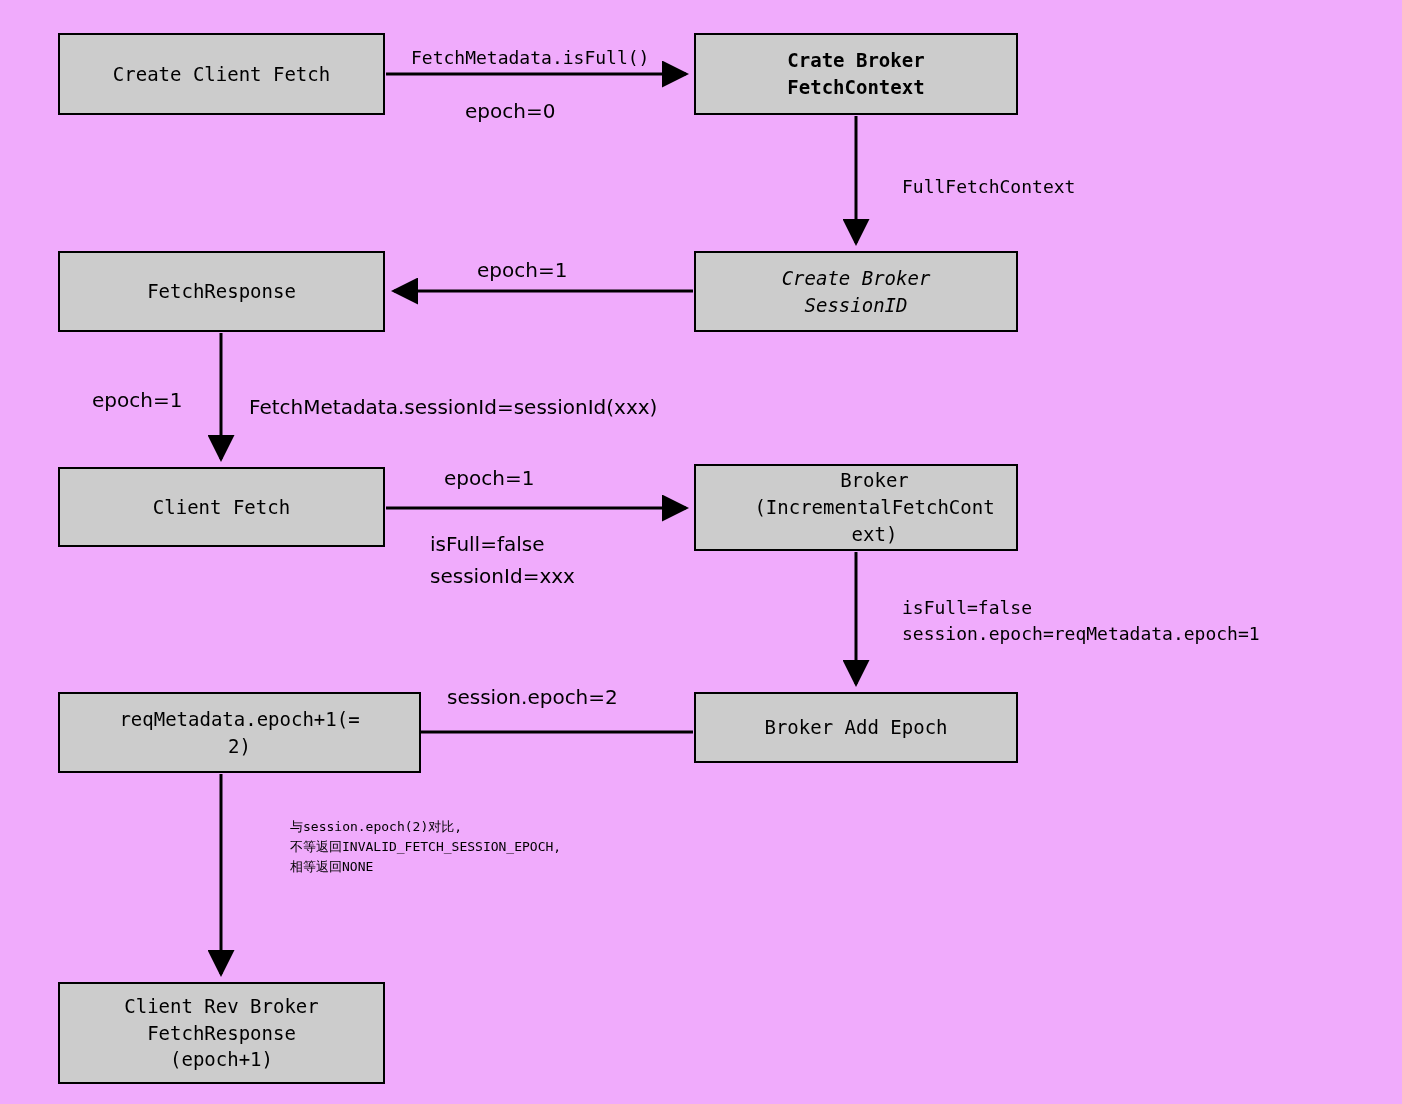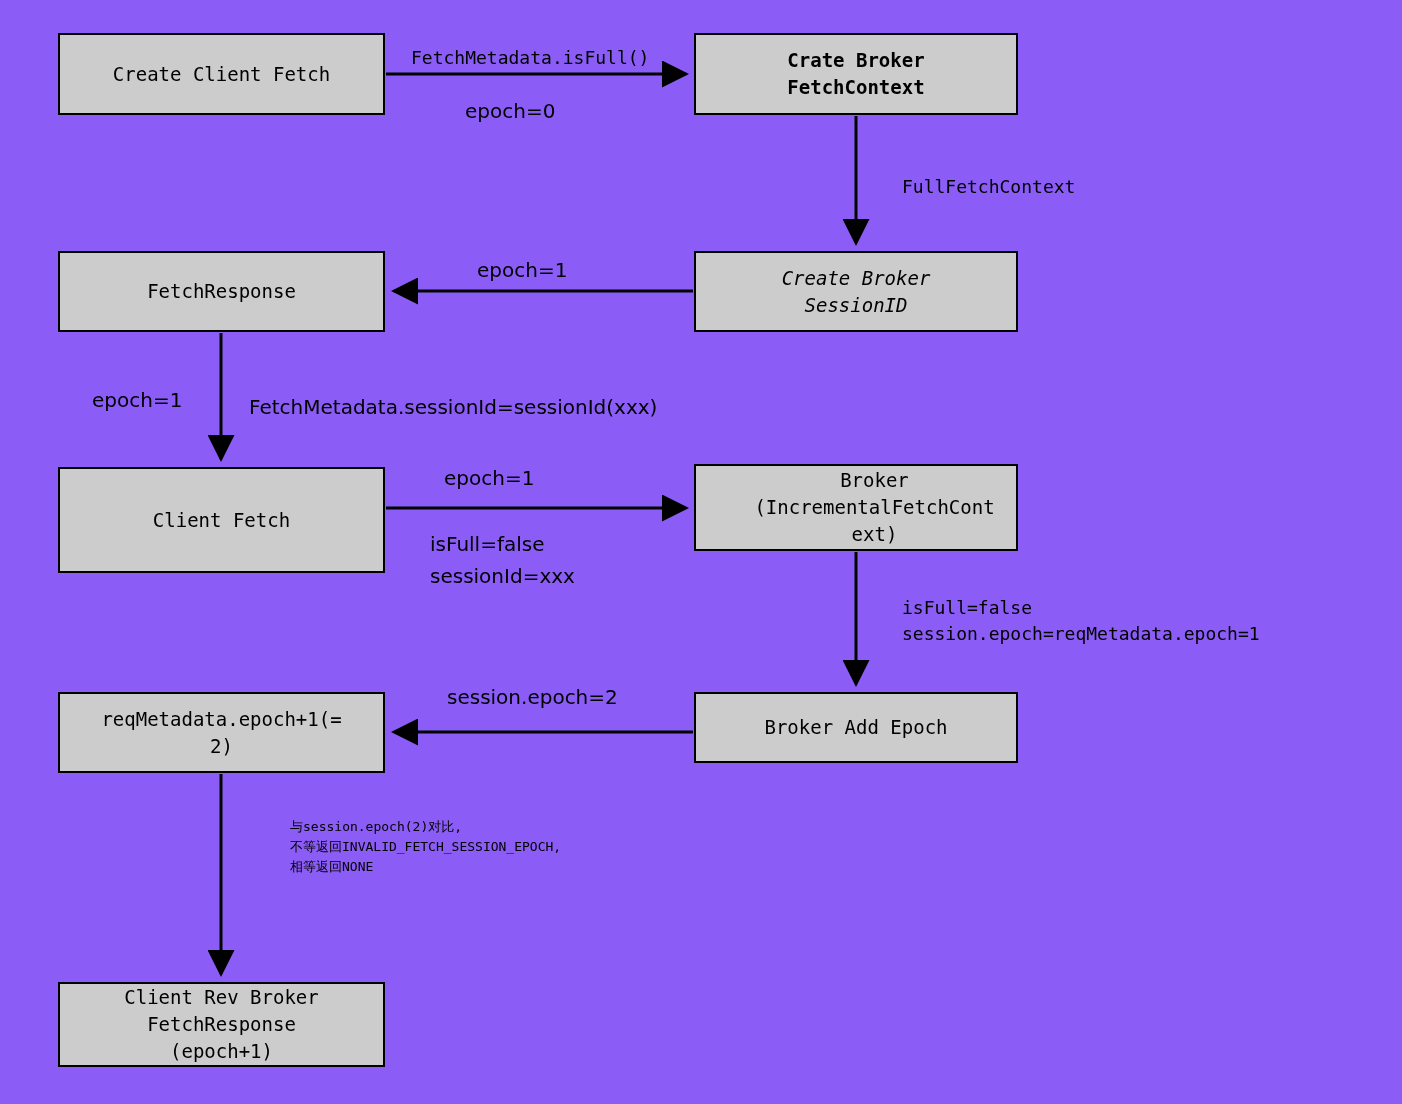--- a/index.html
+++ b/index.html
@@ -7,21 +7,21 @@
     padding: 0;
     background: #ffffff;
   }
   body {
     font-family: "DejaVu Sans Mono", "Liberation Mono", monospace;
   }
   #canvas {
     position: relative;
     width: 1402px;
     height: 1104px;
-    background: #8b5cf6;
+    background: #f0abfc;
     overflow: hidden;
   }
   .node {
     position: absolute;
     box-sizing: border-box;
     background: #cccccc;
     border: 2.5px solid #000000;
     display: flex;
     align-items: center;
     justify-content: center;
@@ -95,40 +95,40 @@
 
   <div class="node" style="left:694px; top:251px; width:324px; height:81px;font-style:italic;">
     <span>Create Broker
 SessionID</span>
   </div>
 
   <div class="node" style="left:58px; top:251px; width:327px; height:81px;">
     <span>FetchResponse</span>
   </div>
 
-  <div class="node" style="left:58px; top:467px; width:327px; height:106px;">
+  <div class="node" style="left:58px; top:467px; width:327px; height:80px;">
     <span>Client Fetch</span>
   </div>
 
   <div class="node" style="left:694px; top:464px; width:324px; height:87px;padding-left:37px;">
     <span>Broker
 (IncrementalFetchCont
 ext)</span>
   </div>
 
-  <div class="node" style="left:58px; top:692px; width:327px; height:81px;">
+  <div class="node" style="left:58px; top:692px; width:363px; height:81px;">
     <span>reqMetadata.epoch+1(=
 2)</span>
   </div>
 
   <div class="node" style="left:694px; top:692px; width:324px; height:71px;">
     <span>Broker Add Epoch</span>
   </div>
 
-  <div class="node" style="left:58px; top:982px; width:327px; height:85px;">
+  <div class="node" style="left:58px; top:982px; width:327px; height:102px;">
     <span>Client Rev Broker
 FetchResponse
 (epoch+1)</span>
   </div>
 
   <div class="edge-label mono" style="left:386px; top:44px;">FetchMetadata.isFull()</div>
 
   <div class="edge-label" style="left:465px; top:96px;">epoch=0</div>
 
   <div class="edge-label mono" style="left:877px; top:173px;">FullFetchContext</div>

